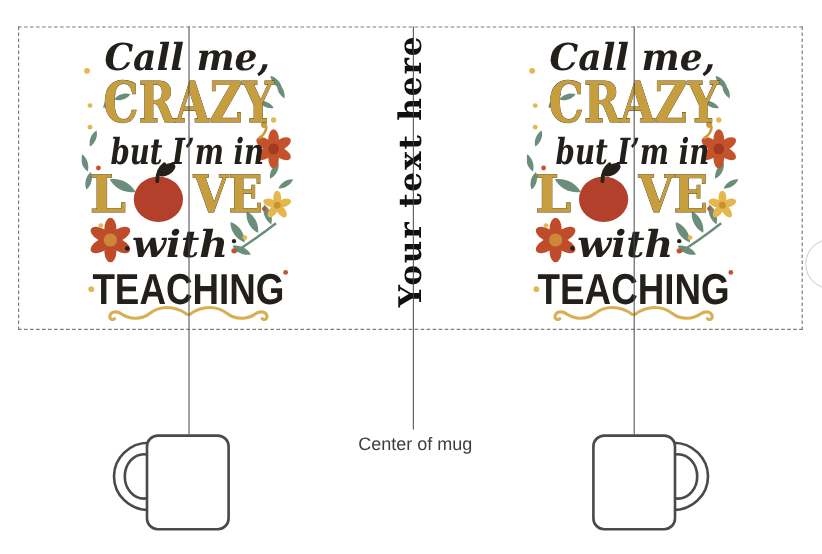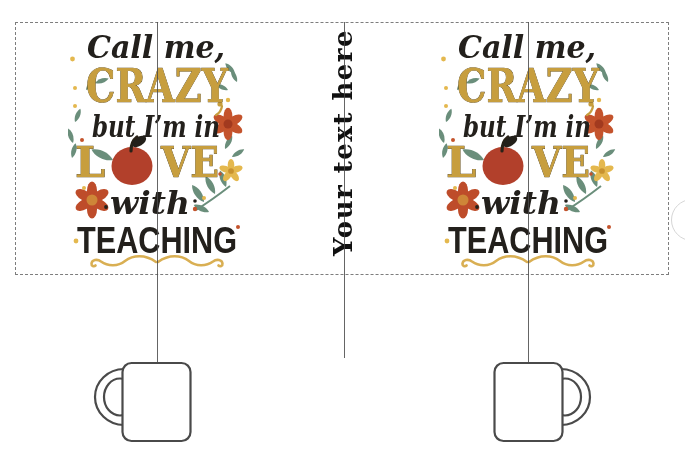--- a/index.html
+++ b/index.html
@@ -193,20 +193,21 @@
       <use href="#flo" transform="translate(90,234) scale(-1,1)"></use>
     </g>
   </svg>
 
   <div class="placeholder">Your text here</div>
 
   <div class="guide guide-1"></div>
   <div class="guide guide-2"></div>
   <div class="guide guide-3"></div>
 
+  <div class="center-label">Center of mug</div>
 
   <svg class="mug mug-left" width="102" height="86" viewBox="0 0 102 86">
     <g fill="#ffffff" stroke="#4a4a4a" stroke-width="2.2" stroke-linejoin="round">
       <ellipse cx="33" cy="40" rx="29" ry="28"></ellipse>
       <ellipse cx="29" cy="40" rx="16" ry="18.5"></ellipse>
       <rect x="31.5" y="6" width="68" height="78" rx="9"></rect>
     </g>
   </svg>
 
   <svg class="mug mug-right" width="102" height="86" viewBox="0 0 102 86">

